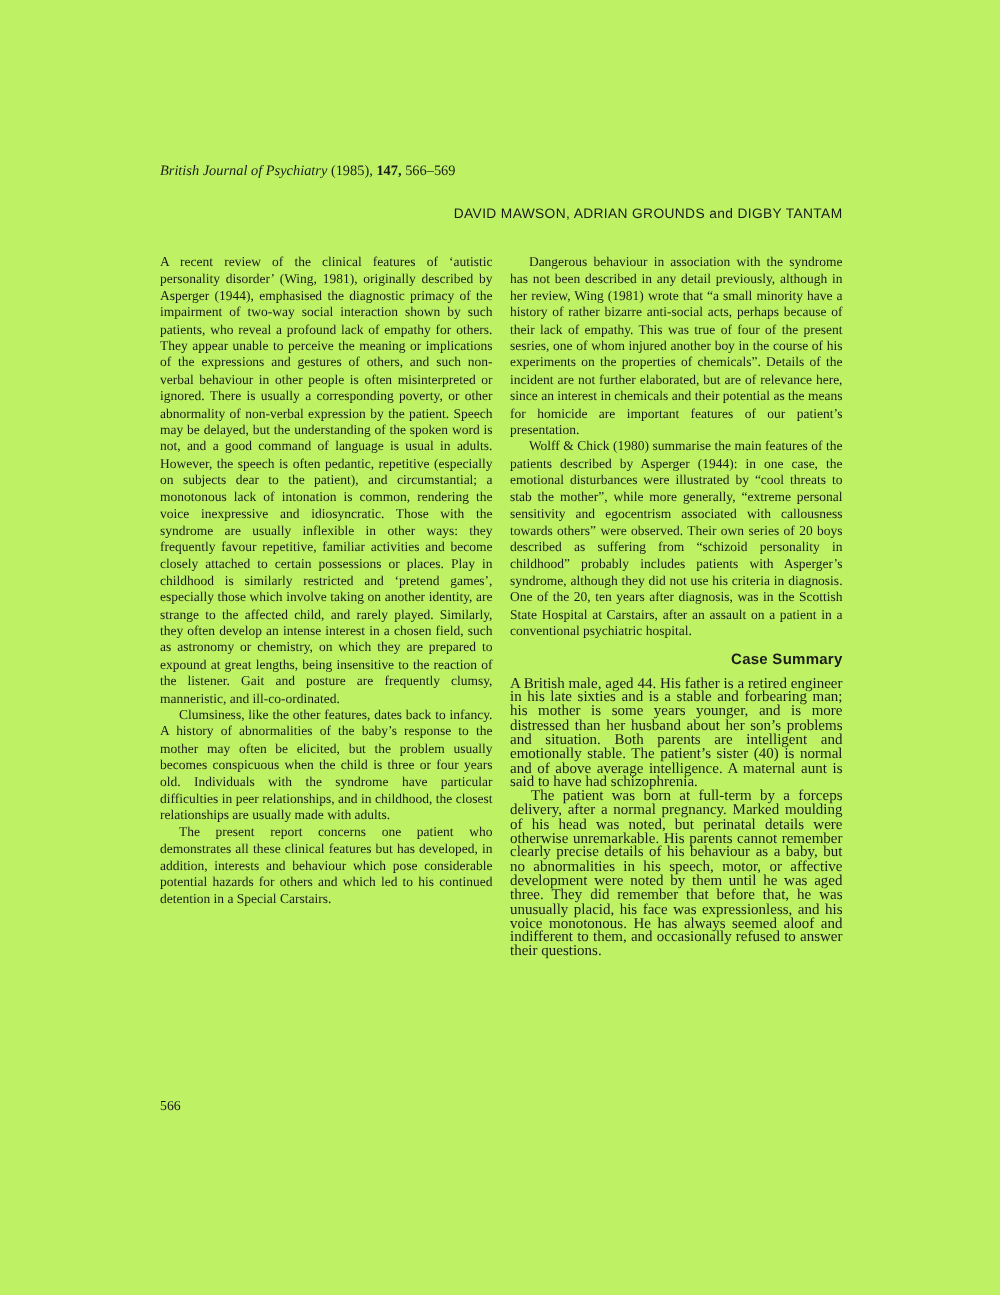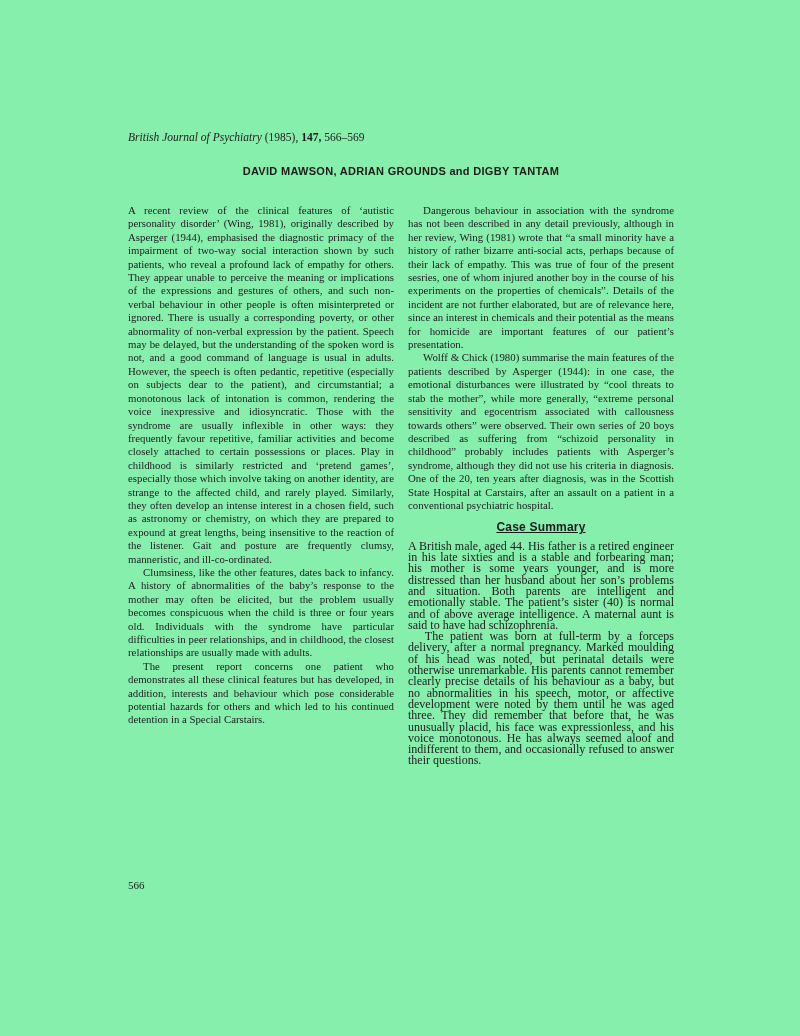--- a/index.html
+++ b/index.html
@@ -4,21 +4,21 @@
 <style>
   html, body {
     margin: 0;
     padding: 0;
     background: #ffffff;
   }
   .page {
     position: relative;
     width: 800px;
     height: 1036px;
-    background: #86efac;
+    background: #bef264;
     font-family: "Liberation Serif", serif;
     color: #1b1b1b;
     overflow: hidden;
   }
   .content {
     position: absolute;
     left: 128px;
     top: 130px;
     width: 546px;
   }
@@ -32,23 +32,23 @@
   .title {
     margin: 27px 0 0 0;
     font-size: 19px;
     font-weight: normal;
     line-height: 22px;
     text-align: center;
     letter-spacing: 0.2px;
   }
   .authors {
     margin-top: 21px;
-    text-align: center;
+    text-align: right;
     font-family: "Liberation Sans", sans-serif;
-    font-weight: bold;
+    font-weight: normal;
     font-size: 11px;
     letter-spacing: 0.3px;
   }
   .columns {
     display: flex;
     gap: 14px;
     margin-top: 27px;
   }
   .col {
     width: 266px;
@@ -56,23 +56,22 @@
     line-height: 13.4px;
     text-align: justify;
   }
   .col p { margin: 0; }
   .col p.indent { text-indent: 1.4em; }
   .case-heading {
     margin: 9px 0 6px 0;
     font-family: "Liberation Sans", sans-serif;
     font-weight: bold;
     font-size: 12px;
-    text-align: center;
+    text-align: right;
     letter-spacing: 0.2px;
-    text-decoration: underline;
   }
   .col p.small {
     font-size: 12px;
     line-height: 11.3px;
   }
   .page-number {
     position: absolute;
     top: 879px;
     left: 128px;
     width: 546px;

